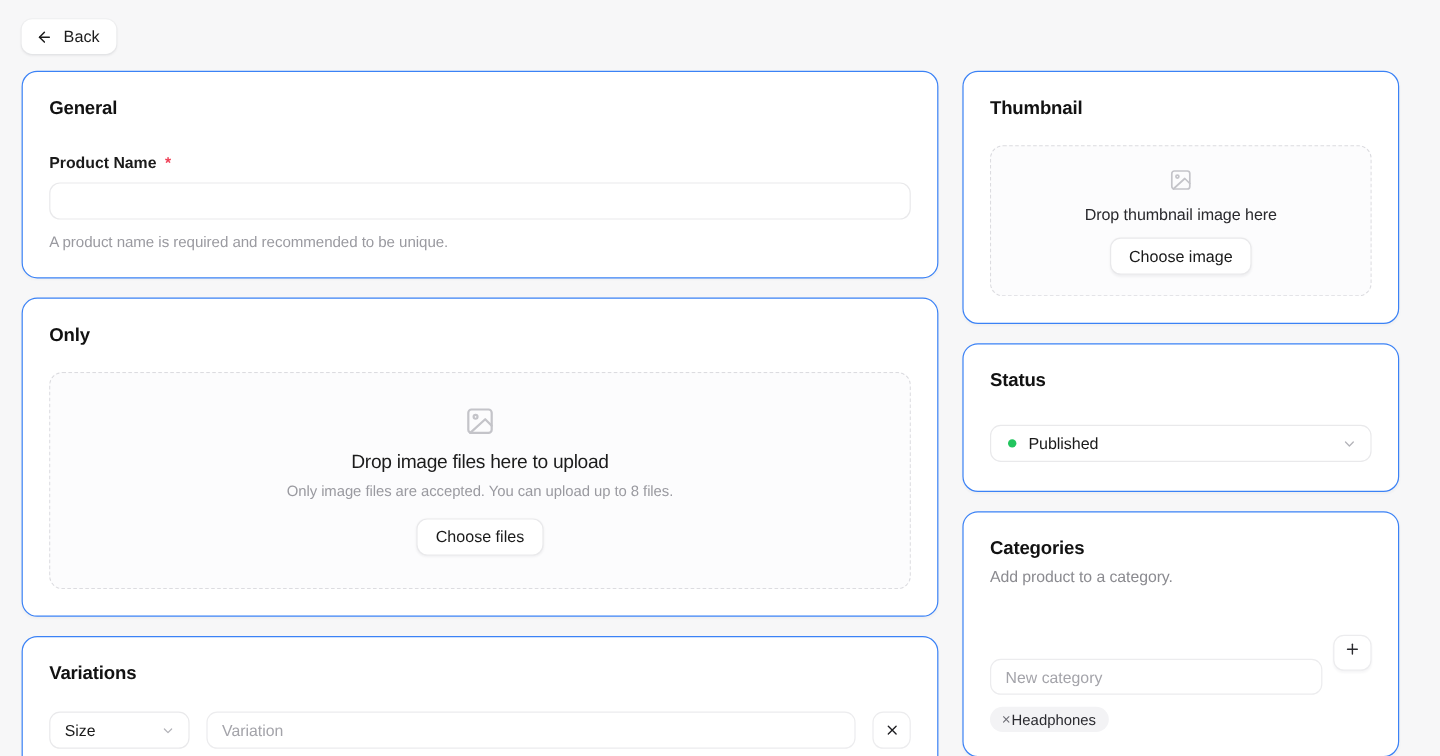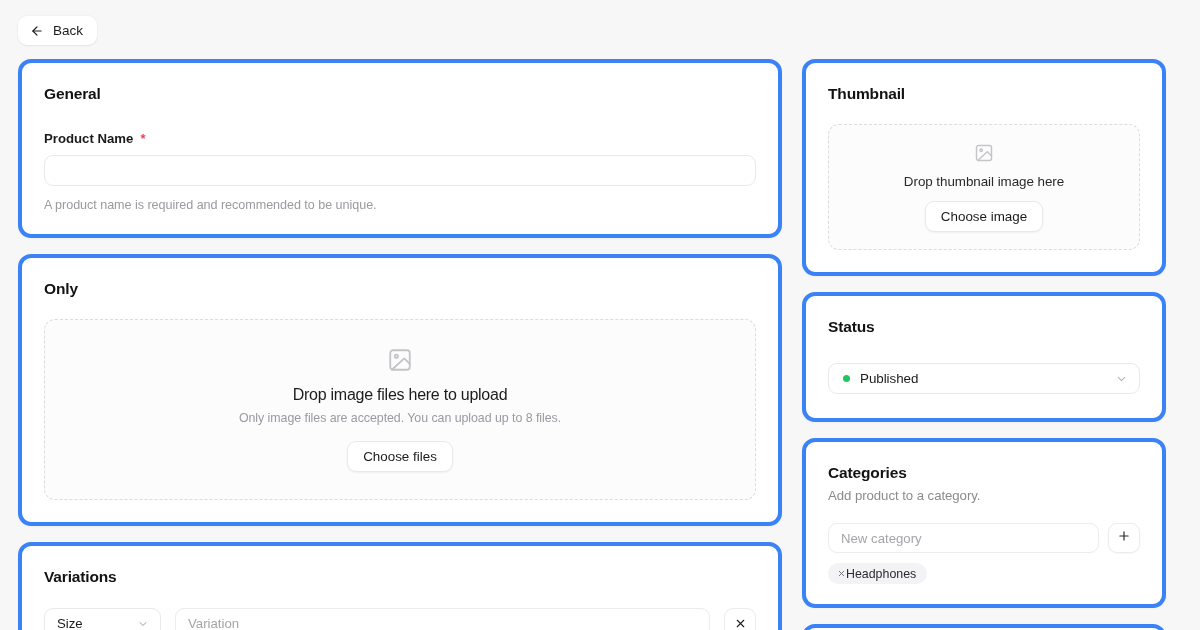--- a/index.html
+++ b/index.html
@@ -54,21 +54,21 @@
     gap: 20px;
     margin-top: 14px;
     align-items: flex-start;
   }
   .col-main { width: 764px; flex: 0 0 764px; }
   .col-side { width: 364px; flex: 0 0 364px; }
 
   
   .card {
     background: #ffffff;
-    border: 4px solid #3b82f6;
+    border: 1px solid #3b82f6;
     border-radius: 13px;
     box-shadow: 0 1px 2px rgba(16,24,40,0.03);
   }
   .card + .card { margin-top: 16px; }
 
   .card-general   { padding: 22px 22px 22px 22px; }
   .card-media     { padding: 22px 22px 22px 22px; }
   .card-variations{ padding: 22px 22px 22px 22px; }
   .card-thumb     { padding: 22px 22px 22px 22px; }
   .card-status    { padding: 22px 22px 24px 22px; }
@@ -222,20 +222,21 @@
     flex: 1 1 auto;
     height: 30px;
     padding: 0 12px;
     background: #ffffff;
     border: 1px solid #ececee;
     border-radius: 9px;
     font-family: inherit;
     font-size: 13.2px;
     color: #1b1b1b;
     outline: none;
+    margin-top: 41px;
   }
   .cat-input::placeholder { color: #a4a4aa; }
   .add-btn {
     flex: 0 0 32px;
     width: 32px; height: 30px;
     display: flex;
     align-items: center;
     justify-content: center;
     background: #ffffff;
     border: 1px solid #ececee;

